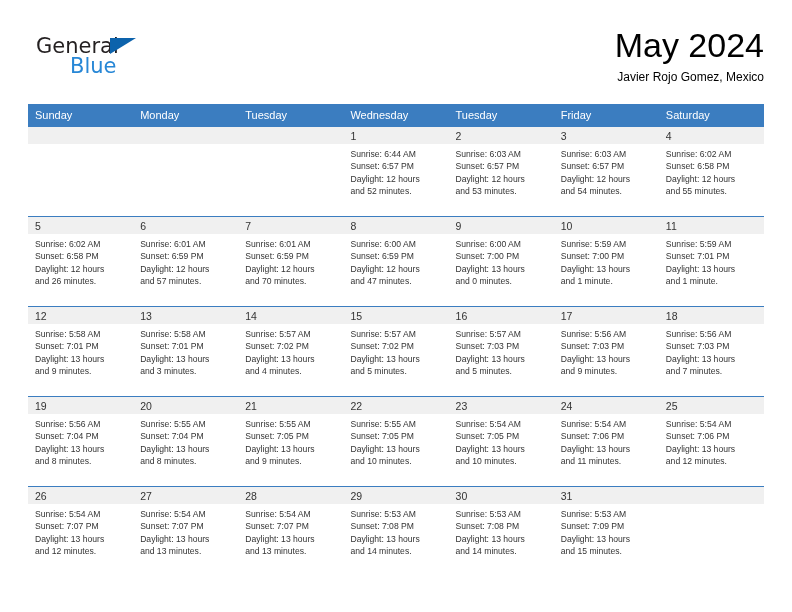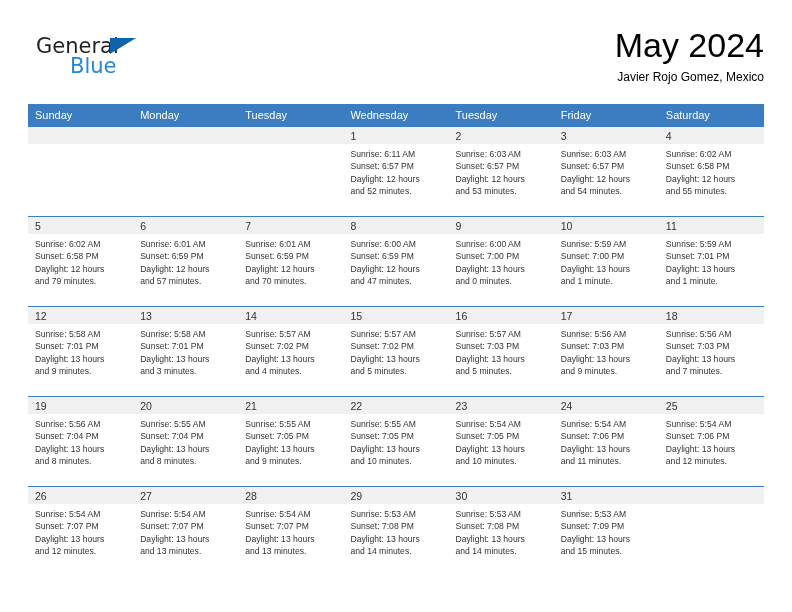--- a/index.html
+++ b/index.html
@@ -186,21 +186,21 @@
           <td>
             <div class="cell-inner empty">
               <div class="day-band"><span class="day-num"></span></div>
               <div class="cell-body"></div>
             </div>
           </td>
           <td>
             <div class="cell-inner">
               <div class="day-band"><span class="day-num">1</span></div>
               <div class="cell-body">
-                <div>Sunrise: 6:11 AM</div>
+                <div>Sunrise: 6:44 AM</div>
                 <div>Sunset: 6:57 PM</div>
                 <div>Daylight: 12 hours</div>
                 <div>and 52 minutes.</div>
               </div>
             </div>
           </td>
           <td>
             <div class="cell-inner">
               <div class="day-band"><span class="day-num">2</span></div>
               <div class="cell-body">
@@ -235,21 +235,21 @@
           </td>
         </tr>
         <tr>
           <td>
             <div class="cell-inner">
               <div class="day-band"><span class="day-num">5</span></div>
               <div class="cell-body">
                 <div>Sunrise: 6:02 AM</div>
                 <div>Sunset: 6:58 PM</div>
                 <div>Daylight: 12 hours</div>
-                <div>and 79 minutes.</div>
+                <div>and 26 minutes.</div>
               </div>
             </div>
           </td>
           <td>
             <div class="cell-inner">
               <div class="day-band"><span class="day-num">6</span></div>
               <div class="cell-body">
                 <div>Sunrise: 6:01 AM</div>
                 <div>Sunset: 6:59 PM</div>
                 <div>Daylight: 12 hours</div>

